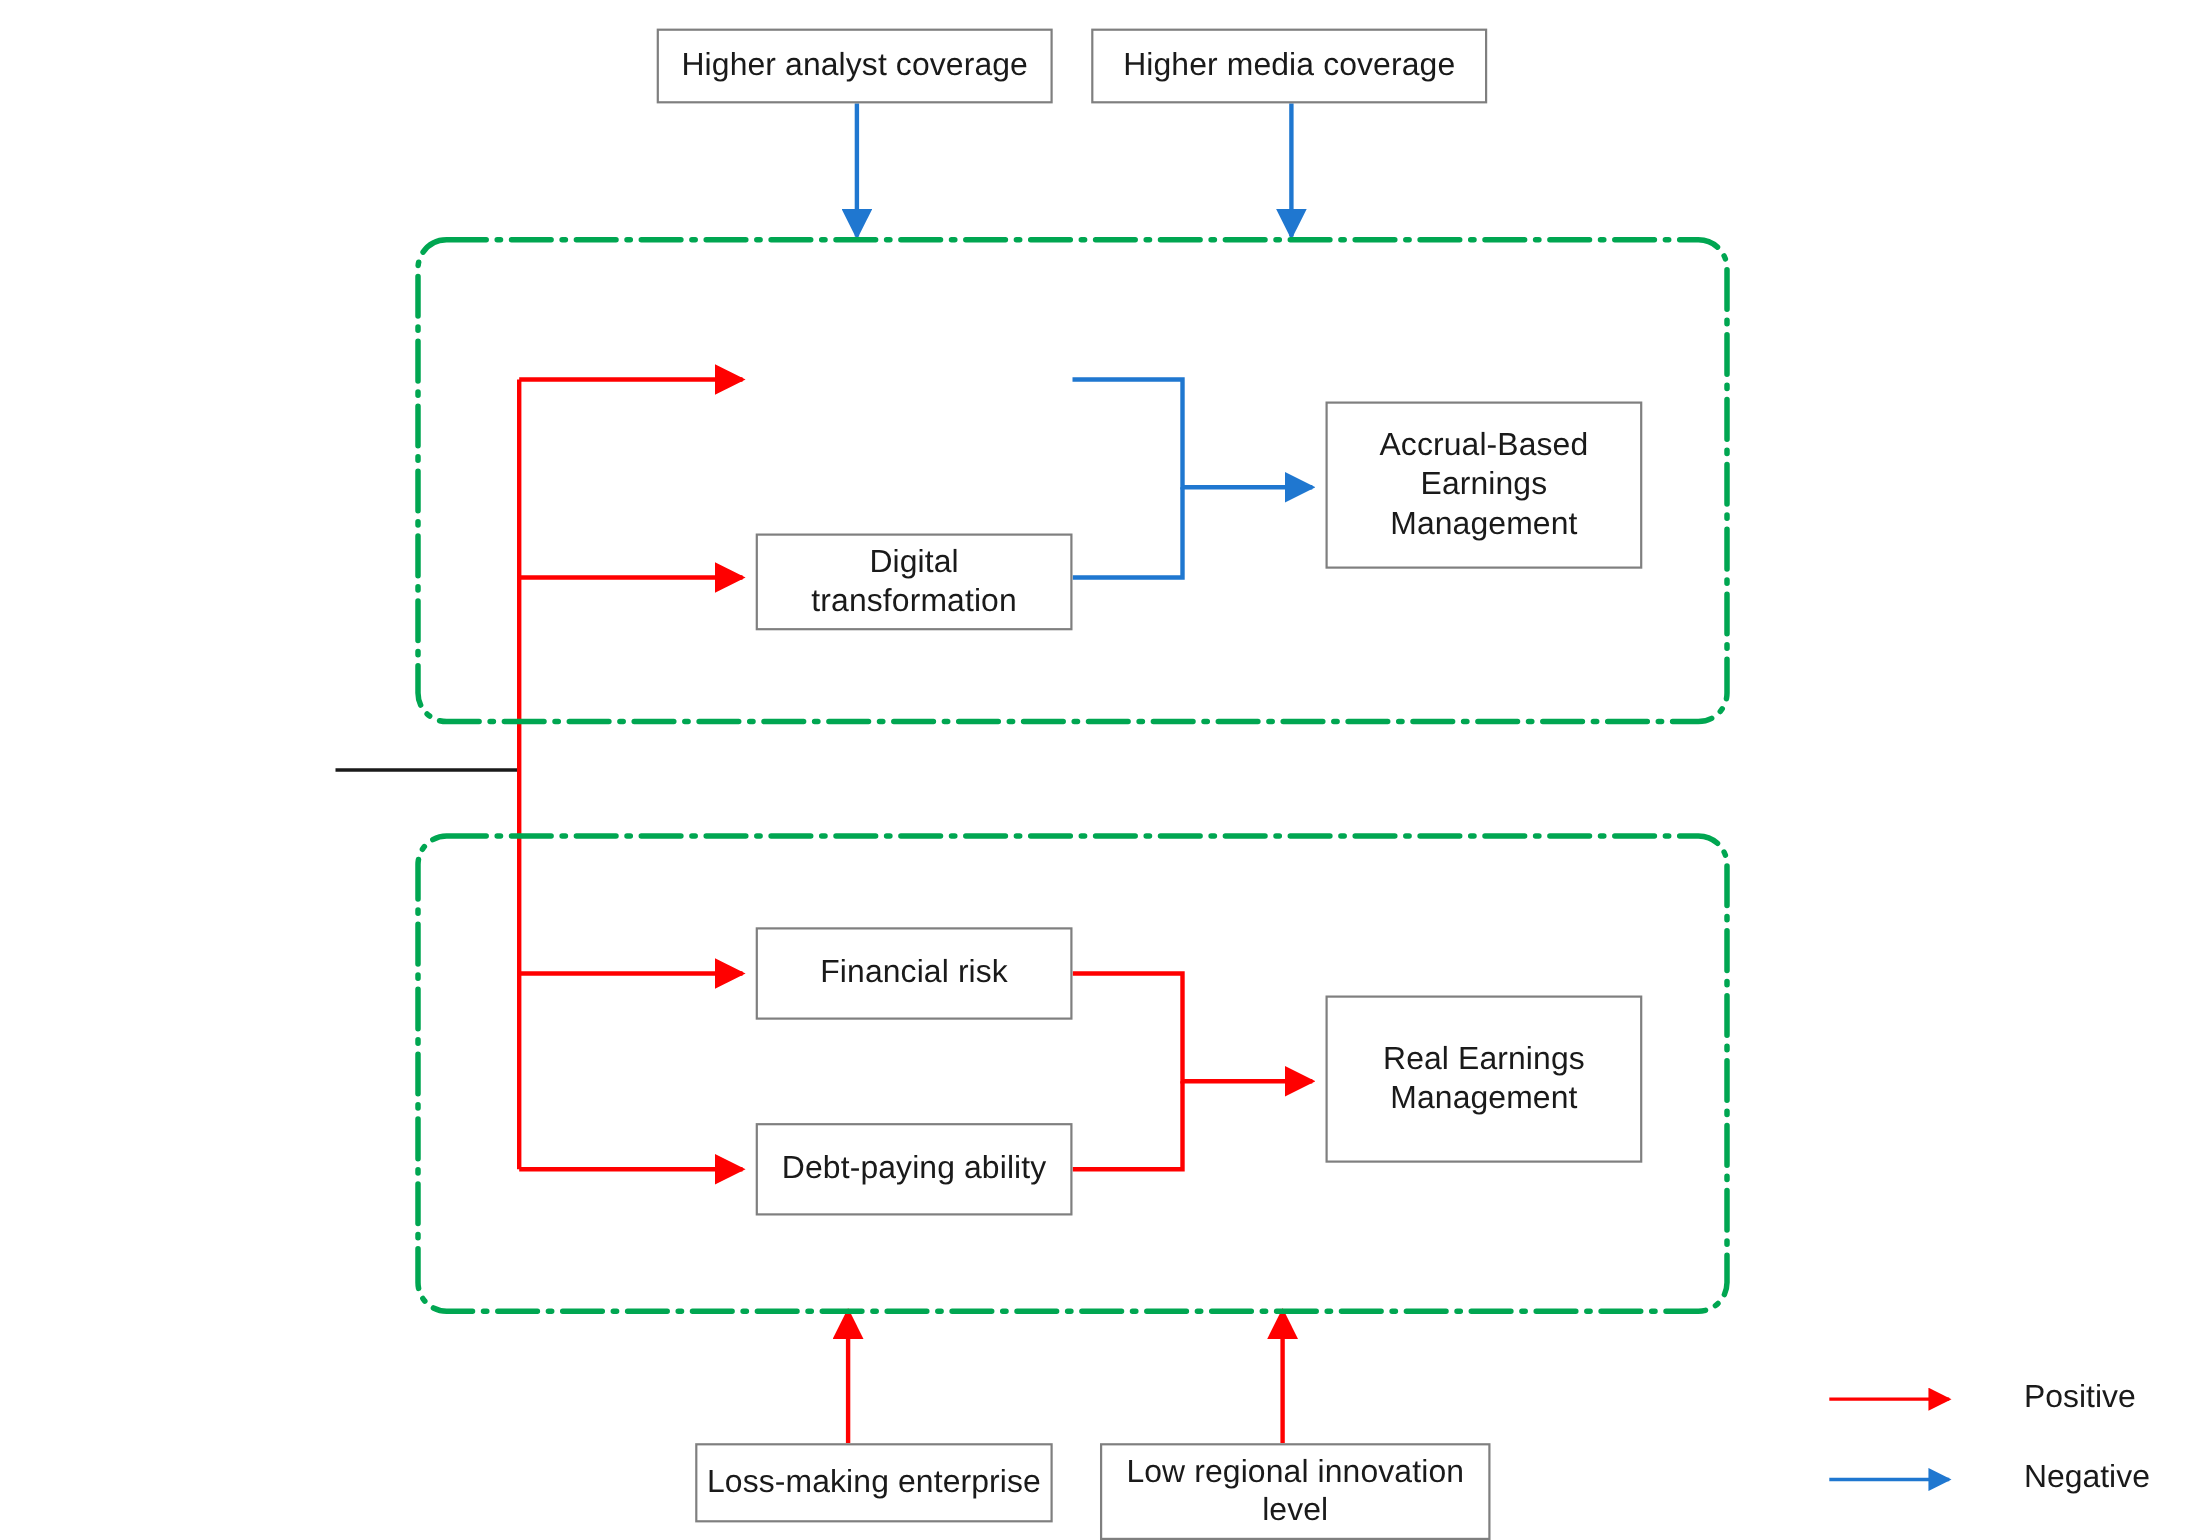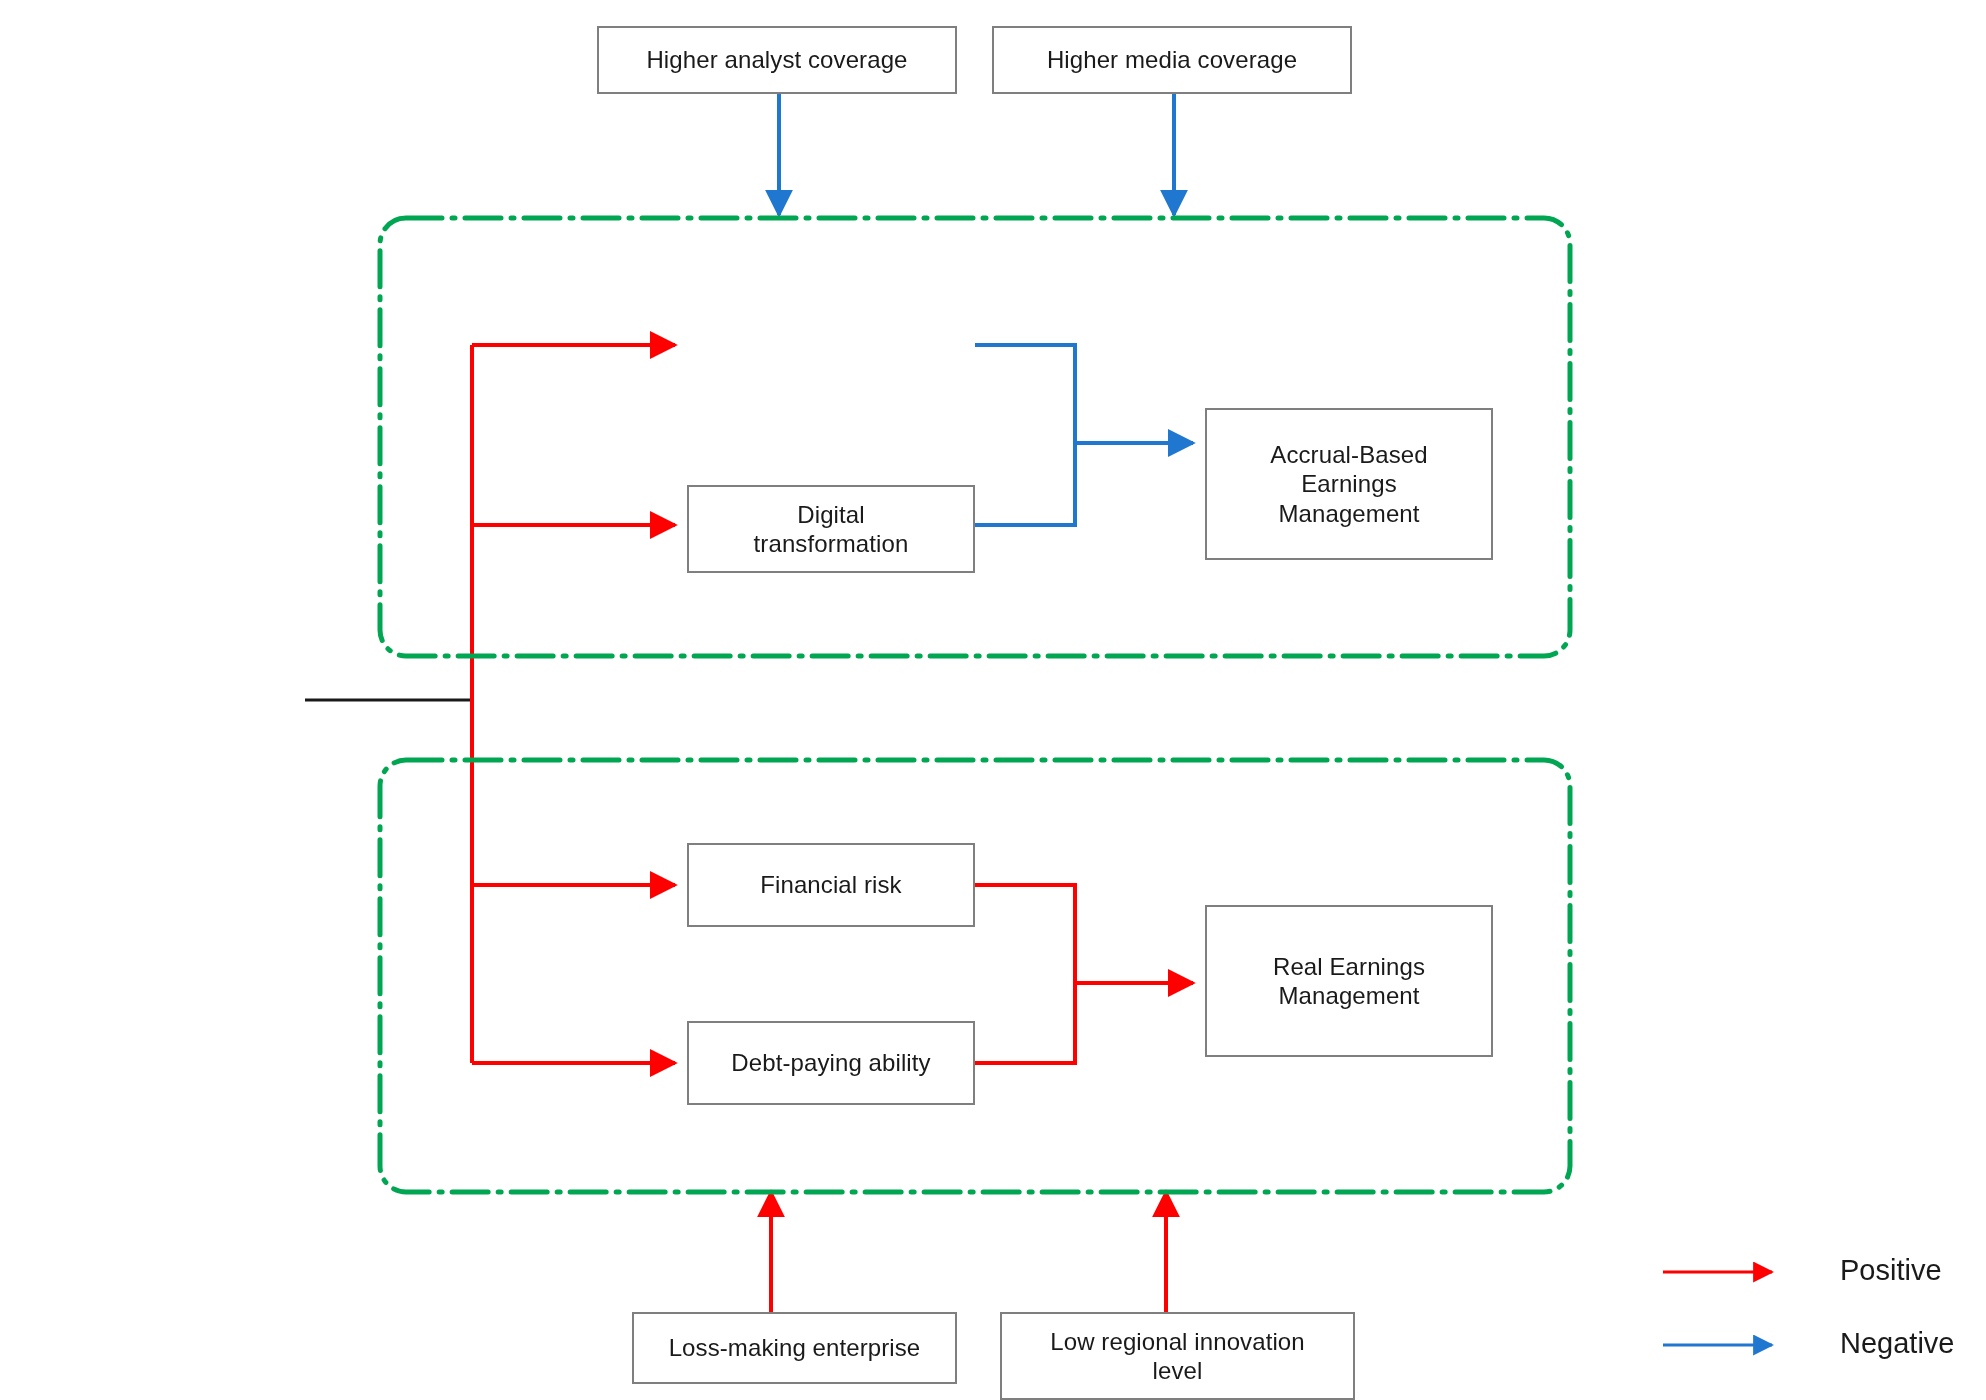--- a/index.html
+++ b/index.html
@@ -18,21 +18,21 @@
   .node {
     position: absolute;
     box-sizing: border-box;
     background: #ffffff;
     border: 2px solid #7f7f7f;
     display: flex;
     align-items: center;
     justify-content: center;
     text-align: center;
     color: #1a1a1a;
-    font-size: 24px;
+    font-size: 29px;
     line-height: 1.22;
     letter-spacing: 0.1px;
     z-index: 3;
   }
   .node span {
     display: block;
     padding: 0 8px;
     white-space: pre-line;
   }
   svg.wires {
@@ -116,21 +116,21 @@
   <div class="node" style="left:992px; top:26px; width:360px; height:68px;">
     <span>Higher media coverage</span>
   </div>
 
 
   <div class="node" style="left:687px; top:485px; width:288px; height:88px;">
     <span>Digital
 transformation</span>
   </div>
 
-  <div class="node" style="left:1205px; top:365px; width:288px; height:152px;margin-top:43px;">
+  <div class="node" style="left:1205px; top:365px; width:288px; height:152px;">
     <span>Accrual-Based
 Earnings
 Management</span>
   </div>
 
 
   <div class="node" style="left:687px; top:843px; width:288px; height:84px;">
     <span>Financial risk</span>
   </div>
 

